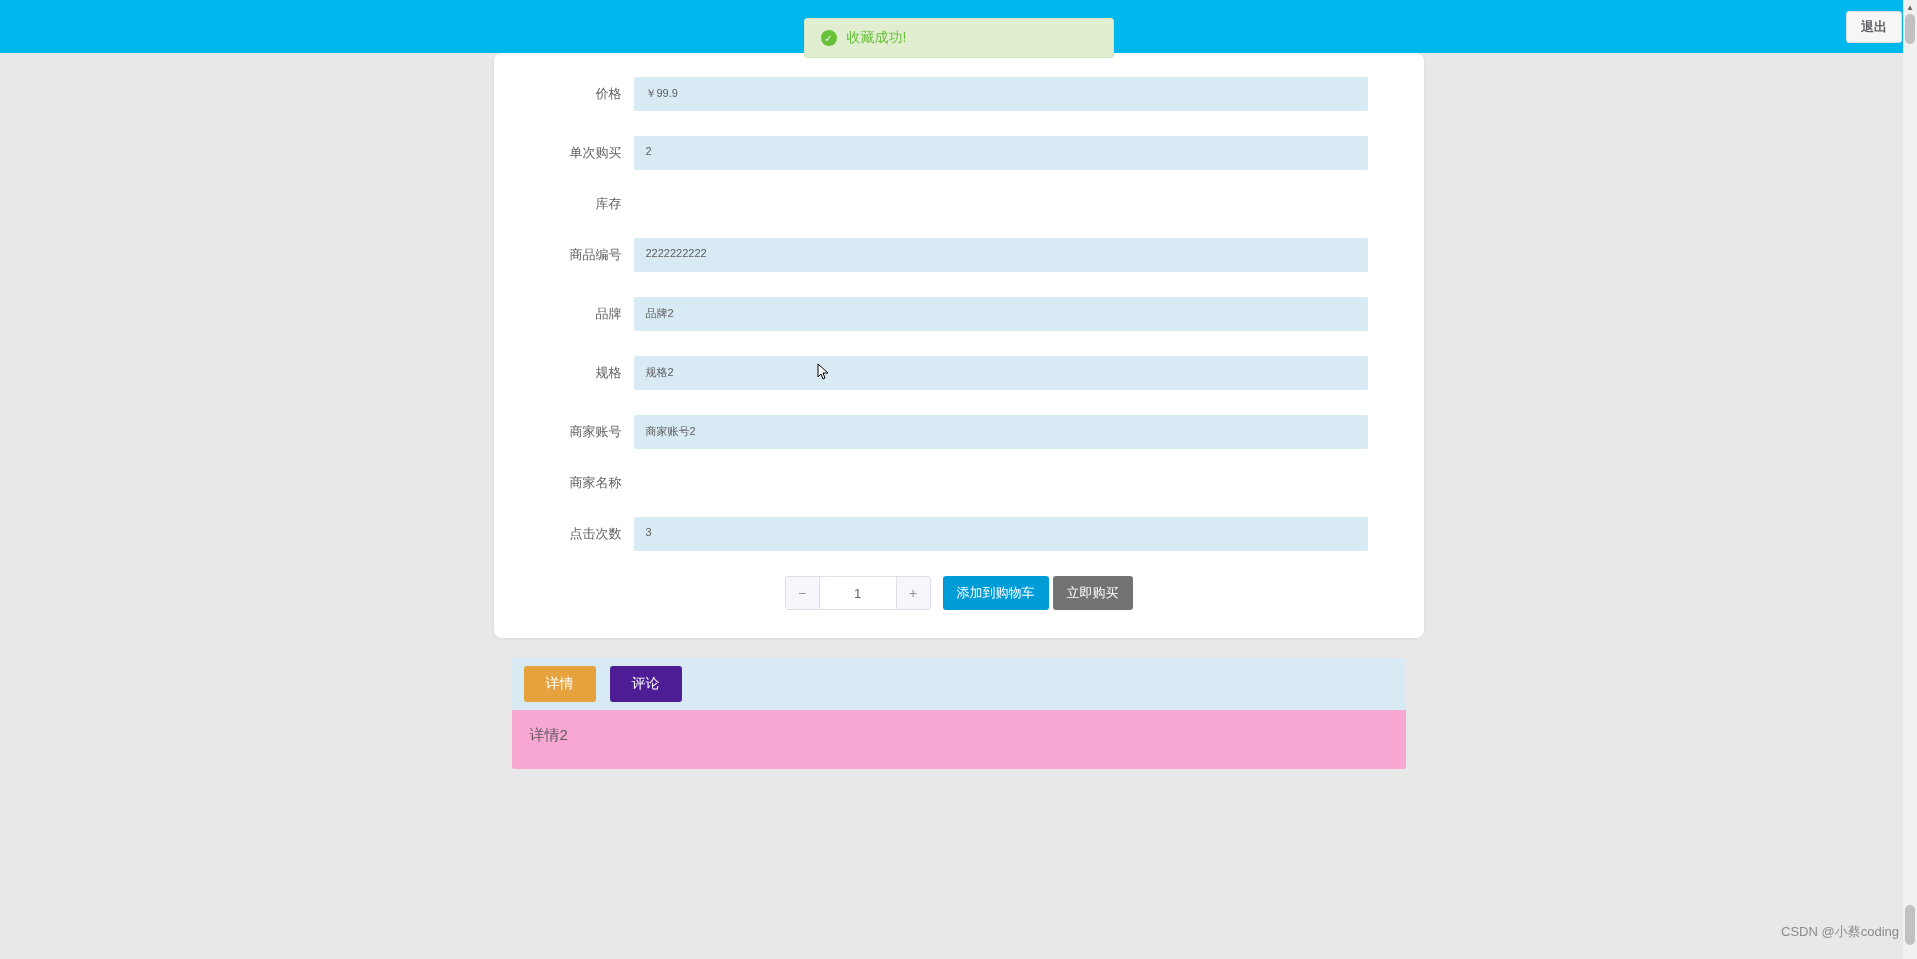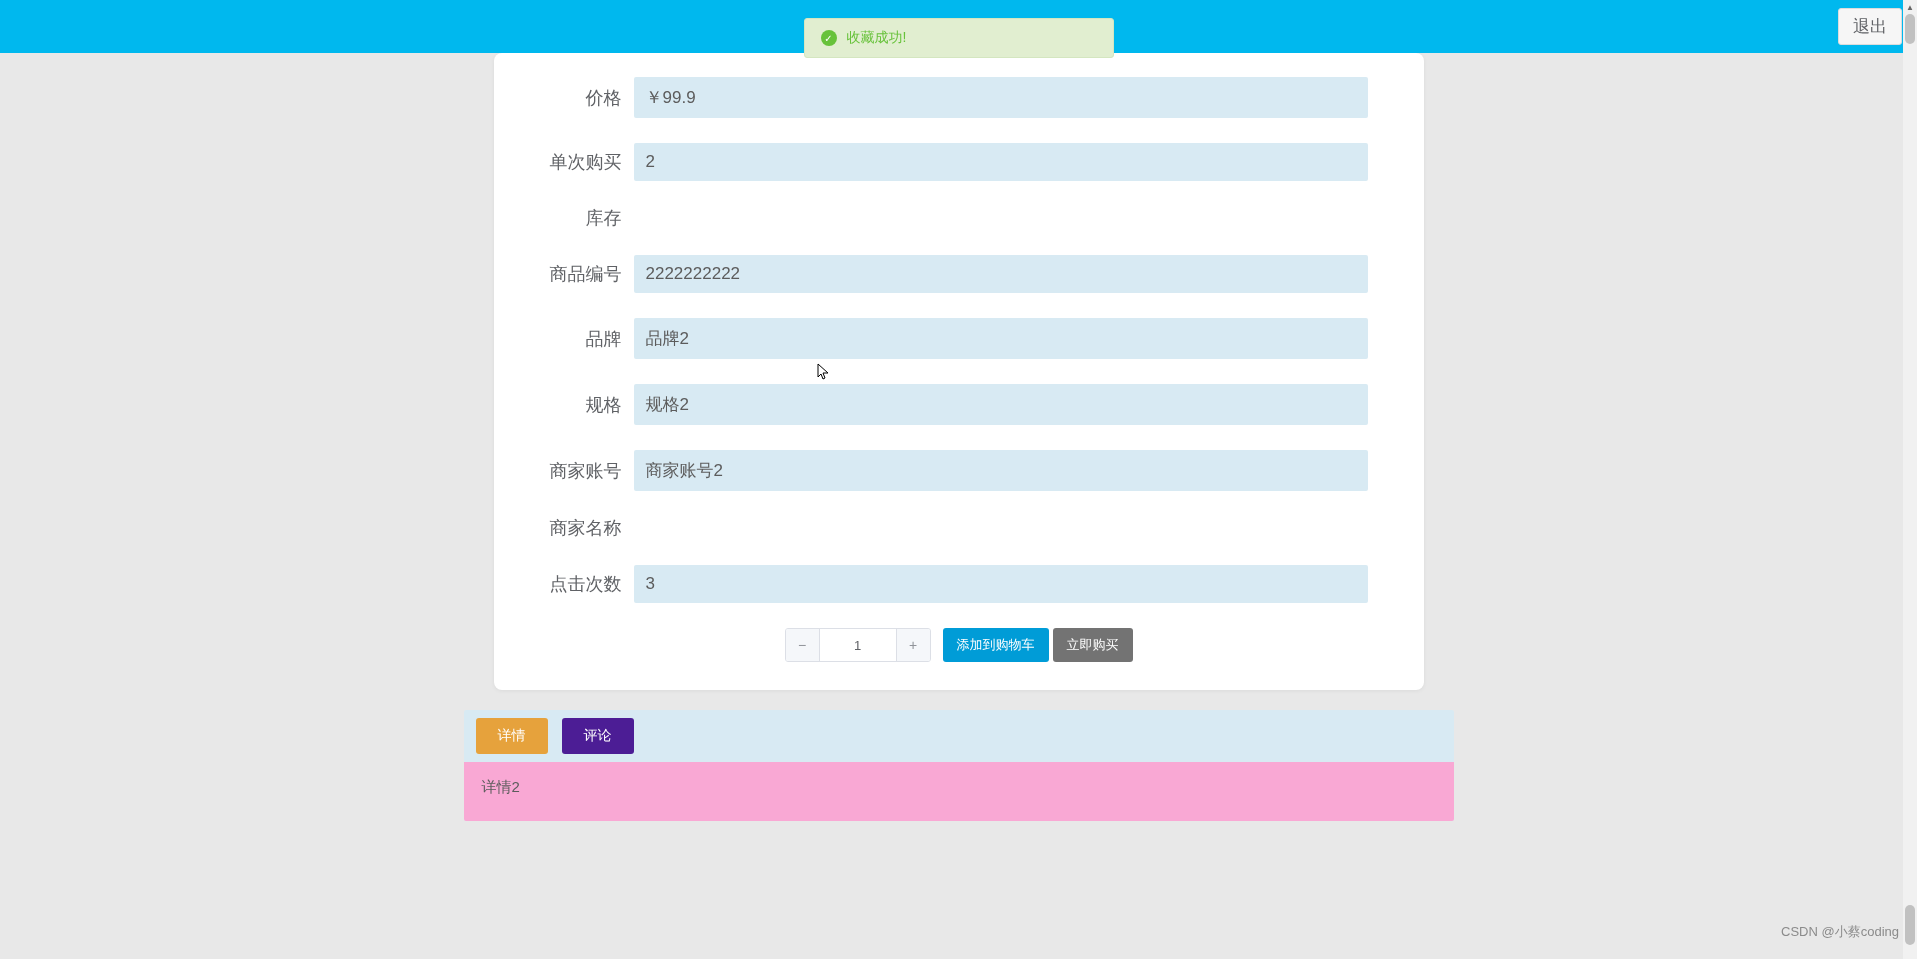--- a/index.html
+++ b/index.html
@@ -23,21 +23,22 @@
       padding: 0 15px;
       position: relative;
     }
     .logout-btn {
       background: #f6f6f6;
       border: 1px solid #dcdcdc;
       border-radius: 3px;
       padding: 6px 14px;
       color: #606266;
       cursor: pointer;
-      font-size: 17px;
+      font-size: 13px;
+      font-weight: bold;
     }
     .toast {
       position: absolute;
       left: 50%;
       transform: translateX(-50%);
       top: 18px;
       background: #e1eed0;
       border: 1px solid #d4e6c0;
       border-radius: 3px;
       padding: 10px 16px;
@@ -79,30 +80,30 @@
       margin-bottom: 25px;
     }
     .form-row:last-of-type {
       margin-bottom: 28px;
     }
     .form-label {
       width: 84px;
       text-align: right;
       padding-right: 12px;
       color: #606266;
-      font-size: 18px;
+      font-size: 13px;
       flex-shrink: 0;
     }
     .form-value {
       flex: 1;
       background: #d8eaf3;
       padding: 9px 12px;
       border-radius: 2px;
       color: #5c5c5c;
-      font-size: 17px;
+      font-size: 11px;
       min-height: 34px;
     }
     .actions {
       display: flex;
       justify-content: center;
       align-items: stretch;
       gap: 0;
     }
     .qty-group {
       display: inline-flex;
@@ -146,21 +147,21 @@
       color: #fff;
       cursor: pointer;
       font-size: 13px;
       margin-left: 4px;
     }
     .btn-primary { background: #009cd7; }
     .btn-warning { background: #737373; }
     .tabs-container {
       background: #d8eaf3;
       margin: 20px auto 14px auto;
-      width: 990px;
+      width: 894px;
       border-radius: 2px;
       overflow: hidden;
     }
     .tabs-header {
       display: flex;
       padding: 8px 12px;
       gap: 14px;
     }
     .tab {
       padding: 9px 22px;

